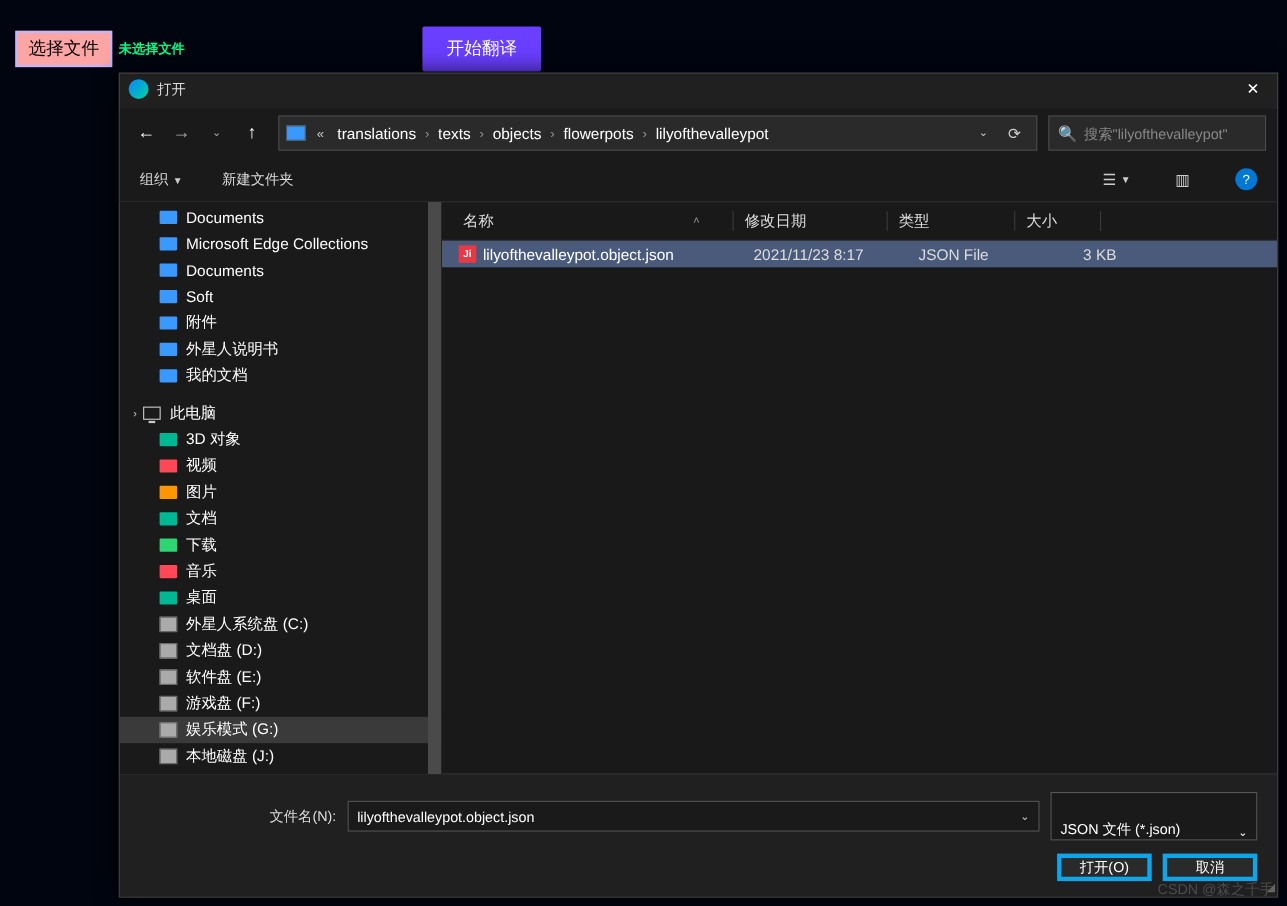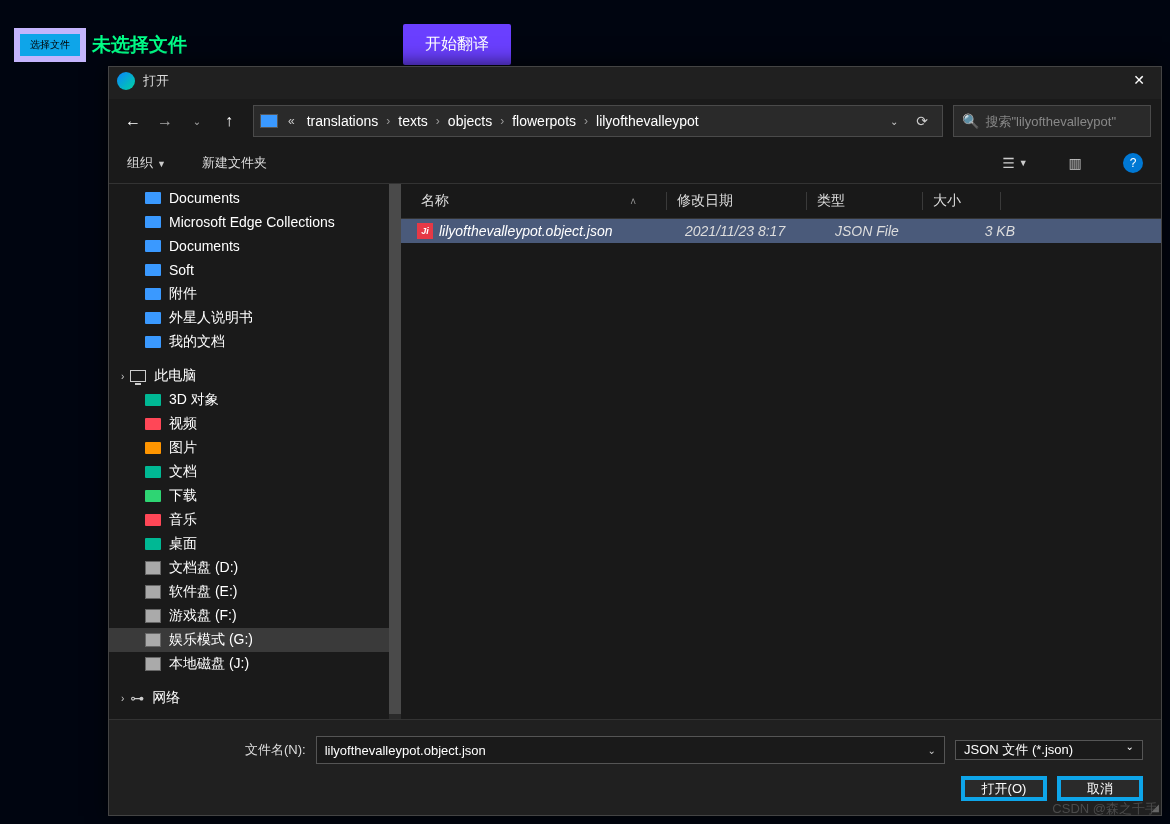--- a/index.html
+++ b/index.html
@@ -1,20 +1,20 @@
 <!DOCTYPE html>
 <html><head>
 <meta charset="utf-8">
 <style>
 * { margin: 0; padding: 0; box-sizing: border-box; font-family: "Segoe UI", "Microsoft YaHei", sans-serif; }
 body { width: 1170px; height: 824px; background: #000510; position: relative; overflow: hidden; }
 
 .top-bar { display: flex; align-items: center; padding: 24px 0 0 14px; gap: 6px; }
-.select-file-btn { background: #0ea5e9; color: #000; border: 6px solid #c4b5fd; padding: 4px 10px; font-size: 10px; cursor: pointer; }
-.no-file-txt { color: #00ff88; font-size: 19px; font-weight: 600; }
+.select-file-btn { background: #fca5a5; color: #000; border: 2px solid #c4b5fd; padding: 4px 10px; font-size: 16px; cursor: pointer; }
+.no-file-txt { color: #00ff88; font-size: 12px; font-weight: 600; }
 .translate-btn { margin-left: 210px; background: #6a3fff; color: #fff; border: none; padding: 10px 22px; font-size: 16px; font-weight: 500; cursor: pointer; border-radius: 2px; }
 
 .dialog { position: absolute; left: 108px; top: 66px; width: 1054px; height: 750px; background: #202020; border: 1px solid #444; box-shadow: 0 0 20px rgba(0,0,0,0.8); display: flex; flex-direction: column; }
 
 .titlebar { display: flex; align-items: flex-start; padding: 5px 8px; height: 32px; }
 .edge-icon { width: 18px; height: 18px; border-radius: 50%; background: linear-gradient(135deg,#0a84ff,#00d4a0); margin-right: 8px; }
 .title-text { color: #ddd; font-size: 13px; flex: 1; }
 .close-x { color: #fff; font-size: 14px; padding: 0 8px; cursor: pointer; }
 
 .nav-row { display: flex; align-items: center; padding: 6px 10px; gap: 4px; background: #1a1a1a; }
@@ -61,35 +61,35 @@
 
 .file-area { flex: 1; background: #191919; display: flex; flex-direction: column; }
 .file-head { display: flex; padding: 8px 10px; border-bottom: 1px solid #333; }
 .col { color: #ddd; font-size: 14px; padding-right: 10px; border-right: 1px solid #3a3a3a; padding-left: 10px; }
 .col-name { width: 256px; display:flex; align-items:center; }
 .sort-arrow { color: #999; font-size: 10px; margin-left: auto; margin-right: 20px; }
 .col-date { width: 140px; }
 .col-type { width: 116px; }
 .col-size { width: 78px; }
 .file-row { display: flex; align-items: center; padding: 4px 10px; cursor: pointer; }
-.file-row.sel { background: #4a5a7a; font-style: italic; }
+.file-row.sel { background: #4a5a7a; }
 .file-ico { width: 16px; height: 16px; background: #e63946; color: #fff; font-size: 9px; display: flex; align-items: center; justify-content: center; margin-right: 6px; margin-left: 6px; font-weight:bold; }
 .cell { color: #fff; font-size: 14px; }
 .cell-name { width: 236px; }
 .cell-date { width: 150px; padding-left: 10px; color:#ddd; }
 .cell-type { width: 116px; padding-left: 10px; color:#ddd; }
 .cell-size { width: 74px; text-align: right; color:#ddd; }
 
 .footer { padding: 16px 18px 14px; background: #202020; border-top: 1px solid #333; }
 .fn-row { display: flex; align-items: center; gap: 10px; margin-bottom: 12px; }
 .fn-label { color: #ddd; font-size: 13px; margin-left: 118px; }
 .fn-input-wrap { flex: 1; display: flex; align-items: center; background: #1a1a1a; border: 1px solid #555; height: 28px; padding: 0 8px; }
 .fn-input { flex: 1; background: none; border: none; color: #fff; font-size: 13px; outline: none; }
 .fn-drop { color: #ccc; font-size: 10px; cursor: pointer; }
-.type-select { width: 188px; height: 20px; background: #1a1a1a; border: 1px solid #555; color: #fff; font-size: 13px; padding: 0 8px; display: flex; align-items: flex-start; cursor: pointer; }
+.type-select { width: 188px; height: 44px; background: #1a1a1a; border: 1px solid #555; color: #fff; font-size: 13px; padding: 0 8px; display: flex; align-items: flex-end; cursor: pointer; }
 .type-select span:first-child { flex: 1; }
 .btn-row { display: flex; justify-content: flex-end; gap: 10px; }
 .dlg-btn { width: 86px; height: 25px; background: #2a2a2a; border: 4px solid #0ea5e9; color: #fff; font-size: 13px; cursor: pointer; }
 
 .watermark { position: absolute; right: 12px; bottom: 6px; color: #555; font-size: 13px; opacity: 0.8; }
 .resize-grip { position: absolute; right: 2px; bottom: 2px; color: #666; font-size: 10px; }
 </style>
 </head>
 <body>
 
@@ -204,20 +204,24 @@
         <div class="tree-item">
           <span class="folder-ico red"></span>
           <span>音乐</span>
         </div>
         <div class="tree-item">
           <span class="folder-ico teal"></span>
           <span>桌面</span>
         </div>
         <div class="tree-item">
           <span class="disk-ico"></span>
+          <span>外星人系统盘 (C:)</span>
+        </div>
+        <div class="tree-item">
+          <span class="disk-ico"></span>
           <span>文档盘 (D:)</span>
         </div>
         <div class="tree-item">
           <span class="disk-ico"></span>
           <span>软件盘 (E:)</span>
         </div>
         <div class="tree-item">
           <span class="disk-ico"></span>
           <span>游戏盘 (F:)</span>
         </div>

